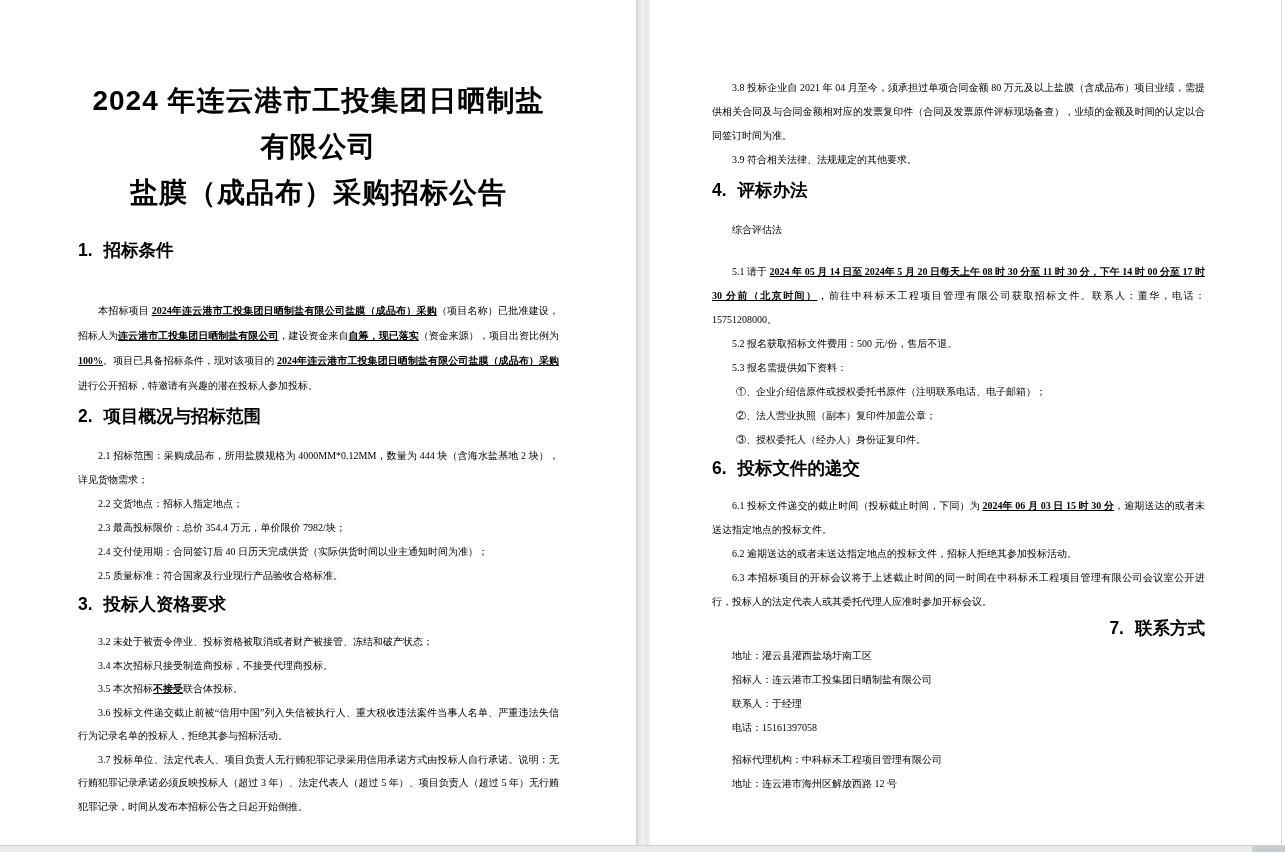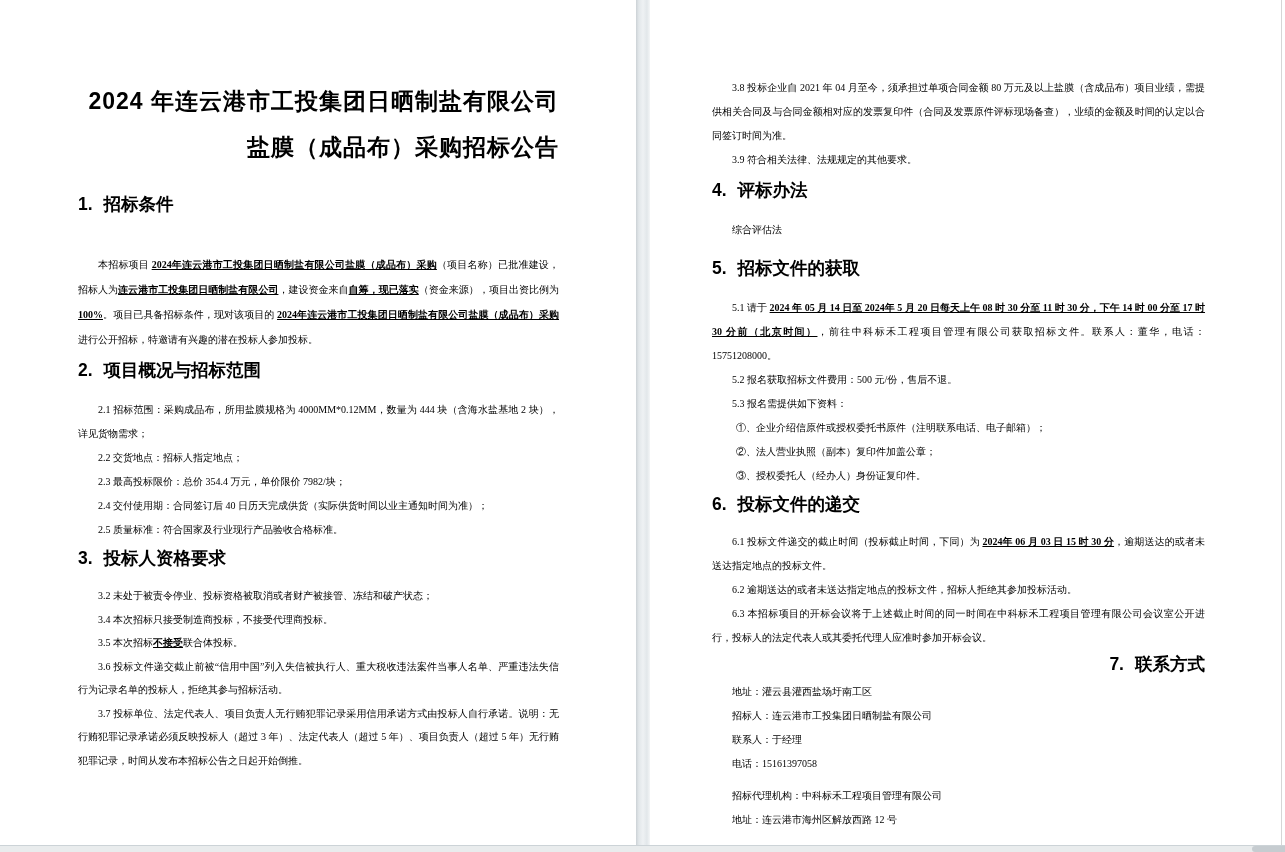--- a/index.html
+++ b/index.html
@@ -47,22 +47,22 @@
   .hmark sub{font-size:10px;}
   .drag-dots{
     position:absolute;left:41px;top:106px;width:11px;height:15px;
     display:grid;grid-template-columns:repeat(2,1fr);grid-template-rows:repeat(3,1fr);
     gap:2px;
   }
   .drag-dots i{background:#8e959a;width:3px;height:3px;display:block;}
 
   
   .doc-title{
-    margin-top:78px;text-align:right;font-family:"Liberation Sans",sans-serif;
-    font-weight:700;font-size:23px;line-height:46px;letter-spacing:1px;
+    margin-top:78px;text-align:center;font-family:"Liberation Sans",sans-serif;
+    font-weight:700;font-size:28px;line-height:46px;letter-spacing:1px;
   }
   .h{
     font-family:"Liberation Sans",sans-serif;font-weight:700;
     font-size:17.5px;line-height:20px;
   }
   .h .hn{margin-right:11px;}
   .p{margin:0;font-size:10px;text-align:justify;}
   .ind{text-indent:2em;}
   .ind25{text-indent:2.4em;}
   .bu{font-weight:700;text-decoration:underline;}
@@ -169,23 +169,20 @@
     <div class="s38-block">
       <p class="p ind">3.8 投标企业自 2021 年 04 月至今，须承担过单项合同金额 80 万元及以上盐膜（含成品布）项目业绩，需提供相关合同及与合同金额相对应的发票复印件（合同及发票原件评标现场备查），业绩的金额及时间的认定以合同签订时间为准。</p>
       <p class="p ind">3.9 符合相关法律、法规规定的其他要求。</p>
     </div>
 
     <div class="h h4-head">
       <span class="hn">4.</span><span>评标办法</span>
     </div>
     <p class="p ind eval">综合评估法</p>
 
-    <div class="h h5-head">
-      <span class="hn">5.</span><span>招标文件的获取</span>
-    </div>
 
     <div class="s5-list">
       <p class="p ind"><span>5.1 请于 </span><span class="bu">2024 年 05 月 14 日至 2024年 5 月 20 日每天上午 08 时 30 分至 11 时 30 分，下午 14 时 00 分至 17 时 30 分前（北京时间）</span><span>，前往中科标禾工程项目管理有限公司获取招标文件。联系人：董华，电话：15751208000。</span></p>
       <p class="p ind">5.2 报名获取招标文件费用：500 元/份，售后不退。</p>
       <p class="p ind">5.3 报名需提供如下资料：</p>
       <p class="p ind25">①、企业介绍信原件或授权委托书原件（注明联系电话、电子邮箱）；</p>
       <p class="p ind25">②、法人营业执照（副本）复印件加盖公章；</p>
       <p class="p ind25">③、授权委托人（经办人）身份证复印件。</p>
     </div>
 

